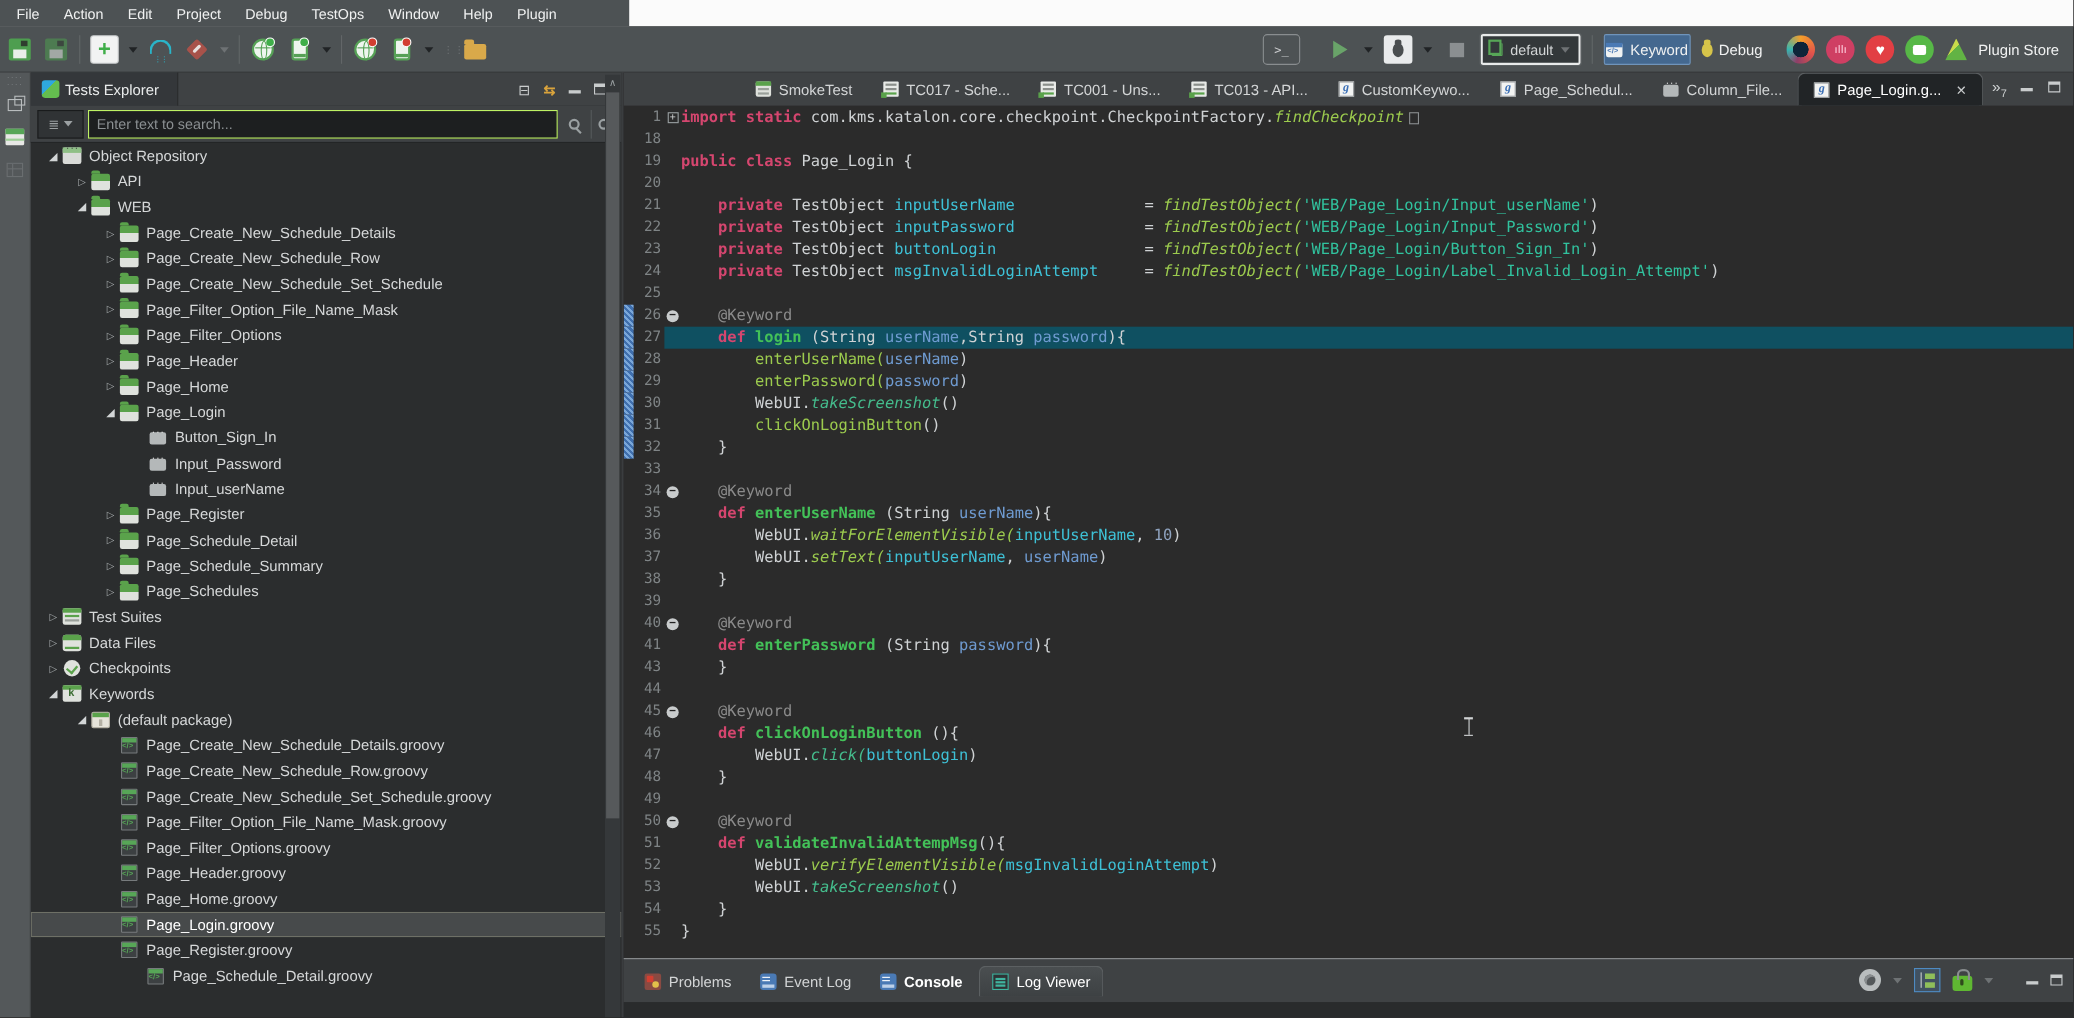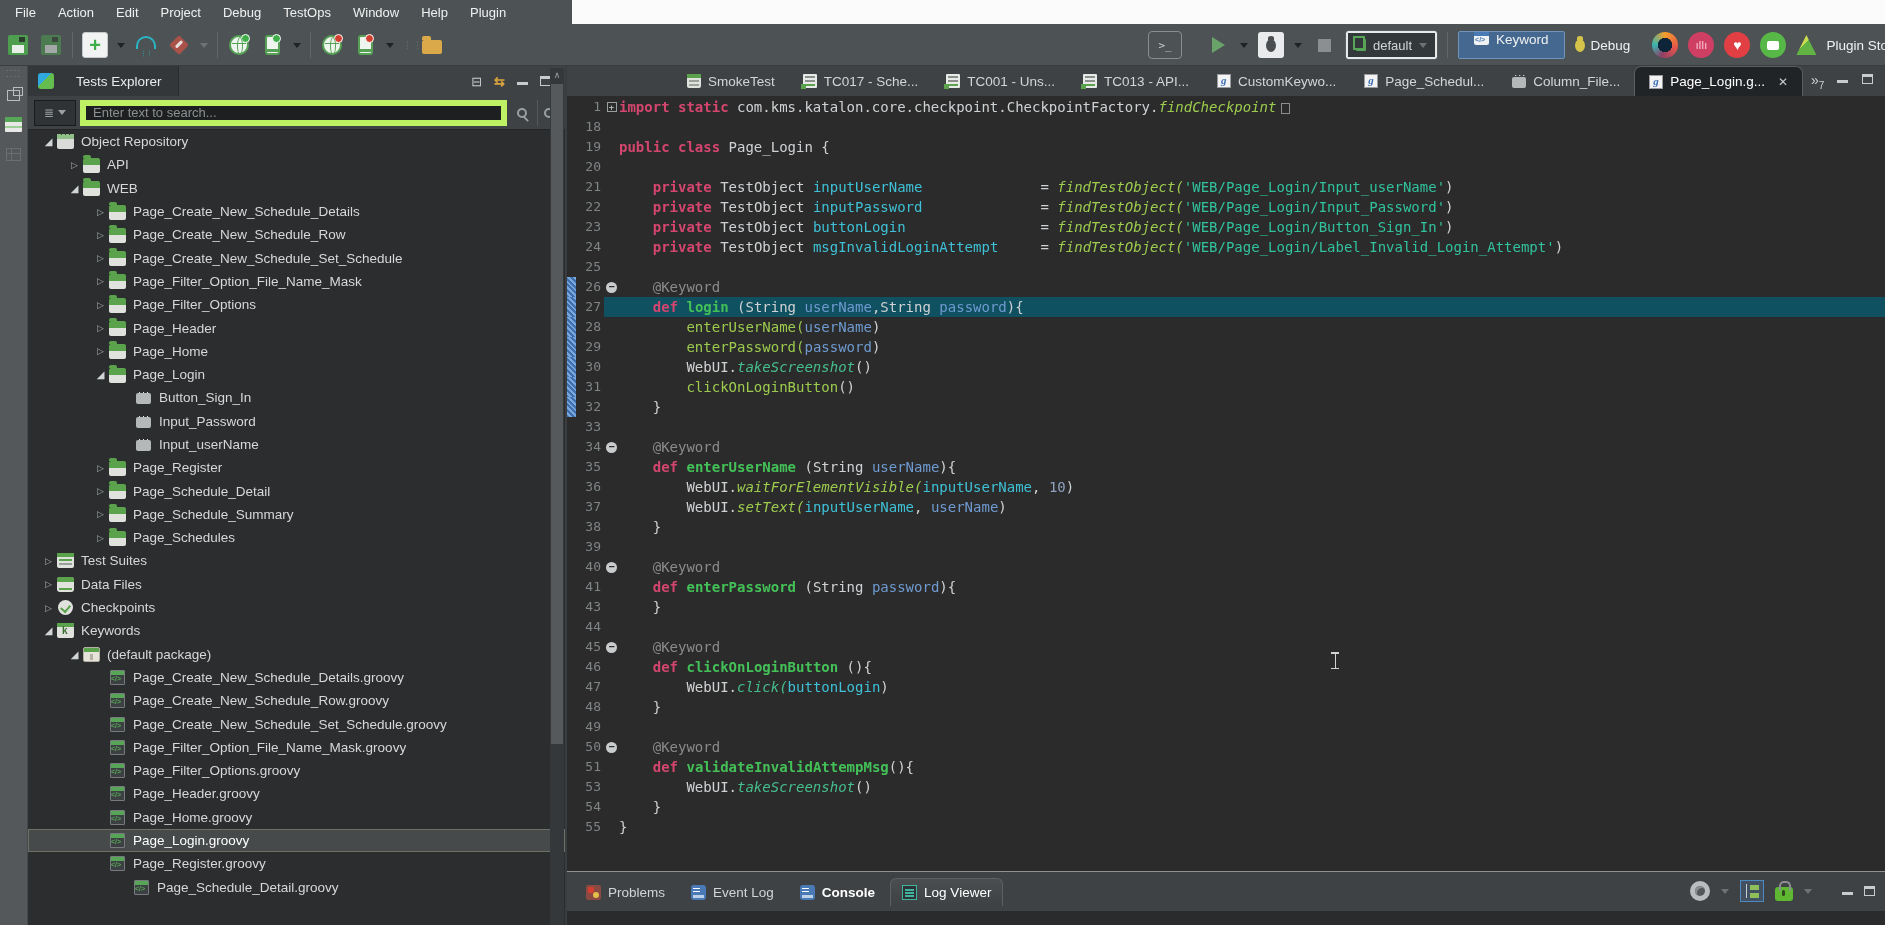--- a/index.html
+++ b/index.html
@@ -41,21 +41,21 @@
   .play{width:0;height:0;border-top:8px solid transparent;border-bottom:8px solid transparent;border-left:13px solid #69a369}
   .dbgbox{width:26px;height:26px;background:#e9ebec;border-radius:3px;display:flex;align-items:center;justify-content:center}
   .bug{width:10px;height:13px;background:#4a4e50;border-radius:50%;position:relative}
   .bug::before{content:"";position:absolute;left:2px;top:-3px;width:6px;height:4px;background:#4a4e50;border-radius:50% 50% 0 0}
   .bug.yellow{background:#d6c44a}.bug.yellow::before{background:#d6c44a}
   .stop{width:13px;height:13px;background:#8b8f91}
   .profile{height:28px;border:2px solid #e8eaea;border-radius:2px;background:#33383a;display:flex;align-items:center;gap:7px;padding:0 8px;outline:1px solid #5a5f61}
   .copyic{width:10px;height:12px;border:2px solid #57a657;border-radius:1px;position:relative}
   .copyic::before{content:"";position:absolute;left:-5px;top:-5px;width:8px;height:10px;border:2px solid #57a657;background:#33383a}
   .profile-label{color:#d2d5d6;font-size:13px}
-  .kwbtn{height:28px;background:#44688f;border:1px solid #6f94bb;border-radius:2px;display:flex;gap:7px;padding:0 15px}
+  .kwbtn{height:28px;background:#44688f;border:1px solid #6f94bb;border-radius:2px;display:flex;align-items:center;gap:7px;padding:0 1px}
   .kwic{width:15px;height:13px;background:#f0f2f2;border-radius:2px;position:relative}
   .kwic::before{content:"";position:absolute;left:0;top:0;right:0;height:4px;background:#4a7ab5}
   .kwic::after{content:"</>";position:absolute;left:1px;top:4px;font-size:7px;color:#4a7ab5;font-weight:bold}
   .tb-label{color:#f0f1f1;font-size:13.5px}
   .circ{width:26px;height:26px;border-radius:50%;display:flex;align-items:center;justify-content:center;position:relative}
   .circ.qa{background:radial-gradient(circle at 50% 50%,#0e2539 0 38%,rgba(0,0,0,0) 40%),conic-gradient(#f59e2a,#e2534b 30%,#8e3f68 55%,#37b6b0 75%,#f59e2a)}
   .circ.pk{background:#cf3f63}.circ.pk::after{content:"ıllı";color:#f2a7bd;font-size:10px;font-weight:bold}
   .circ.ht{background:#e23f44}.circ.ht::after{content:"♥";color:#fff;font-size:14px}
   .circ.ch{background:#57b847}
   .circ.ch::after{content:"";width:12px;height:9px;background:#fff;border-radius:2px}
@@ -67,32 +67,32 @@
   .ls-restore::before{content:"";position:absolute;right:-4px;top:-4px;width:8px;height:7px;border:1px solid #b9bdbe}
   .ls-table{width:17px;height:15px;background:#e8e8e6;margin:16px auto 0;border-radius:1px;position:relative}
   .ls-table::before{content:"";position:absolute;left:0;top:0;right:0;height:5px;background:#57a657}
   .ls-table::after{content:"";position:absolute;left:0;top:9px;right:0;height:2px;background:#9fcf98}
   .ls-grid{width:15px;height:13px;border:1px solid #6a6e70;margin:16px auto 0;position:relative}
   .ls-grid::before{content:"";position:absolute;left:4px;top:0;bottom:0;width:1px;background:#6a6e70}
   .ls-grid::after{content:"";position:absolute;left:0;top:4px;right:0;height:1px;background:#6a6e70}
   
   #explorer{left:28px;top:66px;width:537px;height:859px;background:#2b2d2e}
   #exp-header{height:30px;background:#3f4244;display:flex;align-items:center;position:relative}
-  #exp-tab{height:30px;display:flex;align-items:center;gap:22px;padding:0 16px 0 10px;background:#34373a;border-right:1px solid #2b2d2e}
+  #exp-tab{height:30px;display:flex;align-items:center;gap:5px;padding:0 16px 0 10px;background:#34373a;border-right:1px solid #2b2d2e}
   .kat-logo{width:16px;height:16px;border-radius:3px;background:linear-gradient(to bottom right,#2fa8dd 0 42%,#64bd4f 42%)}
   #exp-title{color:#e9ebeb;font-size:13.5px}
   .exp-actions{position:absolute;right:14px;top:0;height:30px;display:flex;align-items:center;gap:12px}
   .hic{color:#c9cccd;font-size:13px;cursor:default}
   .hic.sync{color:#d9a33c;font-weight:bold}
   .maxic{width:11px;height:10px;border:1px solid #c9cccd;border-top:3px solid #c9cccd}
   .minic{width:11px;height:3px;background:#c9cccd;margin-top:5px}
   #exp-search{height:34px;background:#3f4244;display:flex;align-items:center;padding:0 6px;gap:4px;border-bottom:1px solid #232526}
   .filterbox{width:42px;height:26px;background:#303335;border:1px solid #191b1c;display:flex;align-items:center;justify-content:center;gap:4px;color:#9ba0a2;font-size:12px}
   .fcaret{width:0;height:0;border-left:4px solid transparent;border-right:4px solid transparent;border-top:5px solid #9ba0a2}
-  #search-input{flex:1;height:26px;background:#1d1f20;border:6px solid #bef264;color:#c7cacb;font-size:13px;padding:0 7px;outline:none}
+  #search-input{flex:1;height:26px;background:#1d1f20;border:1px solid #bef264;color:#c7cacb;font-size:13px;padding:0 7px;outline:none}
   #search-input::placeholder{color:#8b9092}
   .mag{width:22px;height:26px;position:relative;border-left:1px solid #55595b;display:flex;align-items:center;justify-content:center}
   .mag i{display:block;width:10px;height:10px;border:2px solid #9aa0a2;border-radius:50%;position:relative}
   .mag i::after{content:"";position:absolute;right:-4px;bottom:-4px;width:6px;height:2px;background:#9aa0a2;transform:rotate(45deg)}
   .mag .plus{position:absolute;right:1px;top:2px;color:#9aa0a2;font-size:10px;font-weight:bold}
   #tree{position:absolute;left:0;top:64px;right:0;bottom:0;overflow:hidden}
   .trow{height:23.3px;display:flex;align-items:center;color:#d6d8d9;font-size:13.5px;white-space:nowrap;cursor:default}
   .trow.sel{background:#474a4b;box-shadow:inset 0 0 0 1px #6e7066;color:#fff}
   .arr{width:17px;min-width:17px;display:inline-flex;justify-content:center;font-size:9px;color:#a9adaf}
   .arr.exp{color:#d2d5d6;font-size:10px}
@@ -722,20 +722,25 @@
     <span class="ln">50</span>
     <div class="body"><span class="fold"><span class="fm">−</span></span><span class="ct"><span class="s-pl">    </span><span class="s-ann">@Keyword</span></span></div>
   </div>
       <div class="cl">
     <span class="rng"></span>
     <span class="ln">51</span>
     <div class="body"><span class="fold"></span><span class="ct"><span class="s-pl">    </span><span class="s-k">def</span><span class="s-pl"> </span><span class="s-mdecl">validateInvalidAttempMsg</span><span class="s-pl">(){</span></span></div>
   </div>
       <div class="cl">
     <span class="rng"></span>
+    <span class="ln">52</span>
+    <div class="body"><span class="fold"></span><span class="ct"><span class="s-pl">        </span><span class="s-pl">WebUI.</span><span class="s-sim">verifyElementVisible</span><span class="s-sim">(</span><span class="s-fld">msgInvalidLoginAttempt</span><span class="s-pl">)</span></span></div>
+  </div>
+      <div class="cl">
+    <span class="rng"></span>
     <span class="ln">53</span>
     <div class="body"><span class="fold"></span><span class="ct"><span class="s-pl">        </span><span class="s-pl">WebUI.</span><span class="s-wim">takeScreenshot</span><span class="s-pl">()</span></span></div>
   </div>
       <div class="cl">
     <span class="rng"></span>
     <span class="ln">54</span>
     <div class="body"><span class="fold"></span><span class="ct"><span class="s-pl">    }</span></span></div>
   </div>
       <div class="cl">
     <span class="rng"></span>

